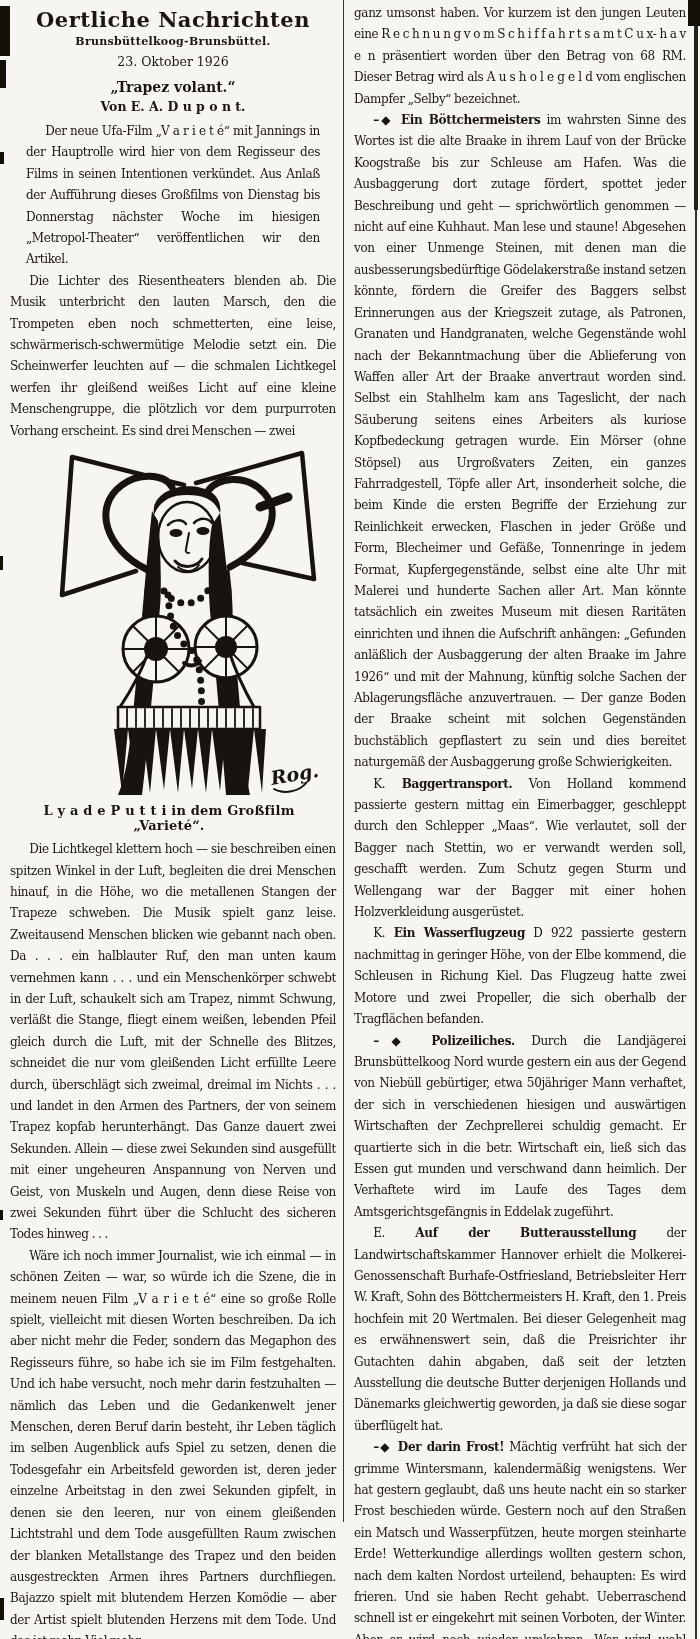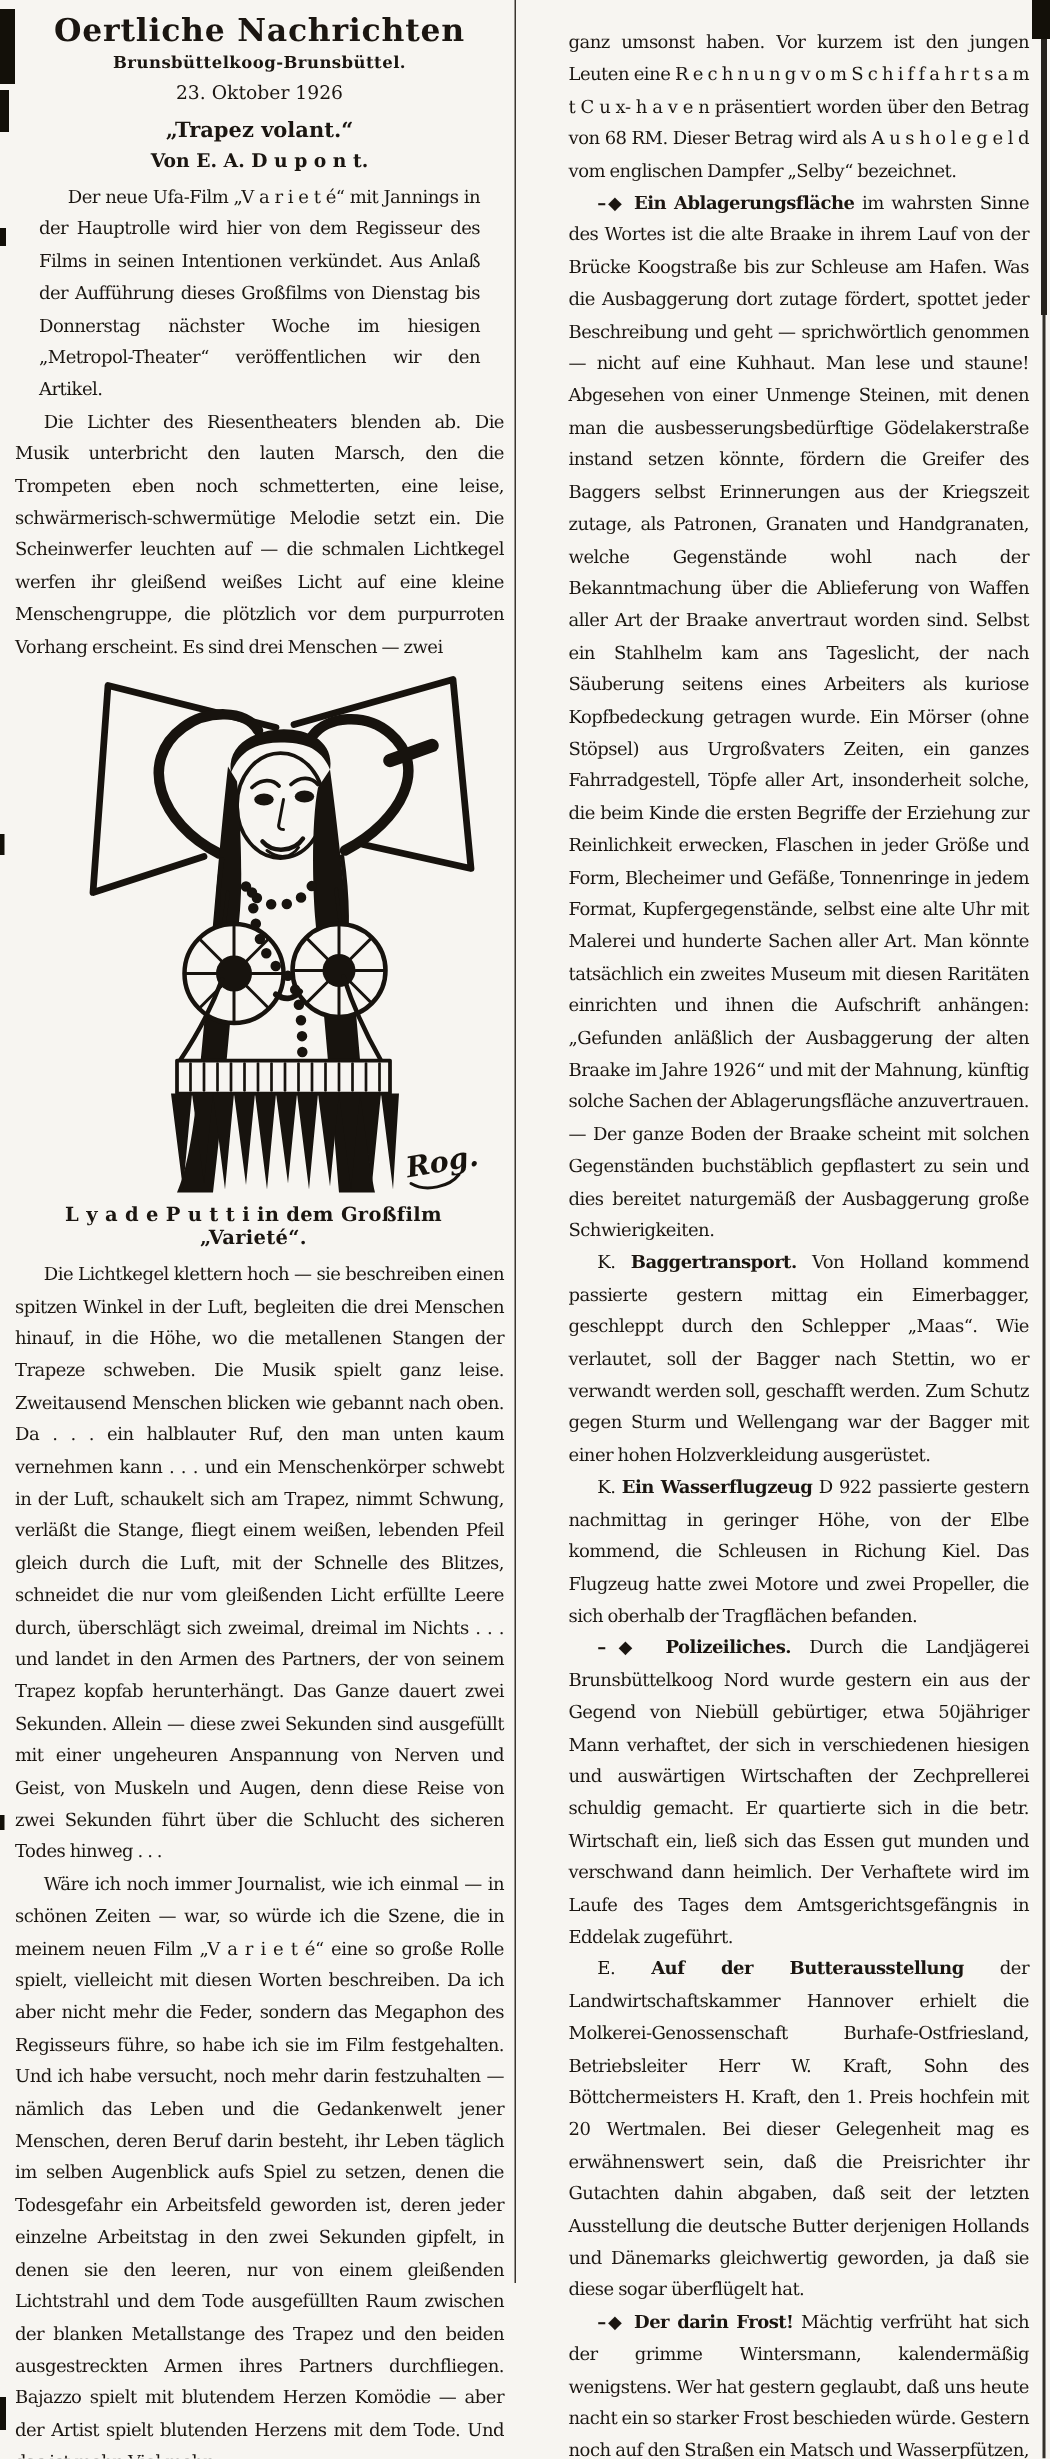--- a/index.html
+++ b/index.html
@@ -2,30 +2,30 @@
 <html lang="de"><head>
 <meta charset="utf-8">
 <style>
   html,body{margin:0;padding:0;}
   body{
     width:700px;height:1639px;overflow:hidden;position:relative;
     background:#f7f5f1;
     font-family:"DejaVu Serif","Liberation Serif",serif;
     color:#1b1611;
   }
-  .sheet{display:flex;width:700px;height:1522px;position:relative;gap:25px;}
+  .sheet{display:flex;width:700px;height:1522px;position:relative;}
   
   .col-left{
     box-sizing:border-box;width:344px;min-width:344px;
     padding:5px 7px 0 10px;
     border-right:1px solid #3a352f;
   }
   .col-right{
     box-sizing:border-box;flex:1;
-    padding:18px 14px 0 10px;
+    padding:3px 14px 0 10px;
   }
   
   .mast-title{
     font-size:21px;font-weight:bold;text-align:center;margin:2px 0 3px 0;
     letter-spacing:.5px;
   }
   .mast-sub{font-size:11px;font-weight:bold;text-align:center;margin:0 0 6px 0;letter-spacing:.3px;}
   .mast-date{font-size:12.5px;font-weight:normal;text-align:center;margin:0 0 10px 0;}
   .headline{font-size:14px;font-weight:bold;text-align:center;margin:2px 0 4px 0;}
   .byline{font-size:12.5px;font-weight:bold;text-align:center;margin:0 0 7px 0;}
@@ -171,21 +171,21 @@
 
   </div>
 
   <div class="col-right">
 
     <p class="txt">
       <span>ganz umsonst haben. Vor kurzem ist den jungen Leuten eine R e c h n u n g  v o m  S c h i f f a h r t s a m t  C u x- h a v e n präsentiert worden über den Betrag von 68 RM. Dieser Betrag wird als A u s h o l e g e l d vom englischen Dampfer „Selby“ bezeichnet.</span>
     </p>
     <p class="txt indent">
       <span class="marker">–◆</span>
-      <span class="lead">Ein Ablagerungsfläche</span>
+      <span class="lead">Ein Böttchermeisters</span>
       <span>im wahrsten Sinne des Wortes ist die alte Braake in ihrem Lauf von der Brücke Koogstraße bis zur Schleuse am Hafen. Was die Ausbaggerung dort zutage fördert, spottet jeder Beschreibung und geht — sprichwörtlich genommen — nicht auf eine Kuhhaut. Man lese und staune! Abgesehen von einer Unmenge Steinen, mit denen man die ausbesserungsbedürftige Gödelakerstraße instand setzen könnte, fördern die Greifer des Baggers selbst Erinnerungen aus der Kriegszeit zutage, als Patronen, Granaten und Handgranaten, welche Gegenstände wohl nach der Bekanntmachung über die Ablieferung von Waffen aller Art der Braake anvertraut worden sind. Selbst ein Stahlhelm kam ans Tageslicht, der nach Säuberung seitens eines Arbeiters als kuriose Kopfbedeckung getragen wurde. Ein Mörser (ohne Stöpsel) aus Urgroßvaters Zeiten, ein ganzes Fahrradgestell, Töpfe aller Art, insonderheit solche, die beim Kinde die ersten Begriffe der Erziehung zur Reinlichkeit erwecken, Flaschen in jeder Größe und Form, Blecheimer und Gefäße, Tonnenringe in jedem Format, Kupfergegenstände, selbst eine alte Uhr mit Malerei und hunderte Sachen aller Art. Man könnte tatsächlich ein zweites Museum mit diesen Raritäten einrichten und ihnen die Aufschrift anhängen: „Gefunden anläßlich der Ausbaggerung der alten Braake im Jahre 1926“ und mit der Mahnung, künftig solche Sachen der Ablagerungsfläche anzuvertrauen. — Der ganze Boden der Braake scheint mit solchen Gegenständen buchstäblich gepflastert zu sein und dies bereitet naturgemäß der Ausbaggerung große Schwierigkeiten.</span>
     </p>
     <p class="txt indent">
       <span class="prefix">K.</span>
       <span class="lead">Baggertransport.</span>
       <span>Von Holland kommend passierte gestern mittag ein Eimerbagger, geschleppt durch den Schlepper „Maas“. Wie verlautet, soll der Bagger nach Stettin, wo er verwandt werden soll, geschafft werden. Zum Schutz gegen Sturm und Wellengang war der Bagger mit einer hohen Holzverkleidung ausgerüstet.</span>
     </p>
     <p class="txt indent">
       <span class="prefix">K.</span>
       <span class="lead">Ein Wasserflugzeug</span>

